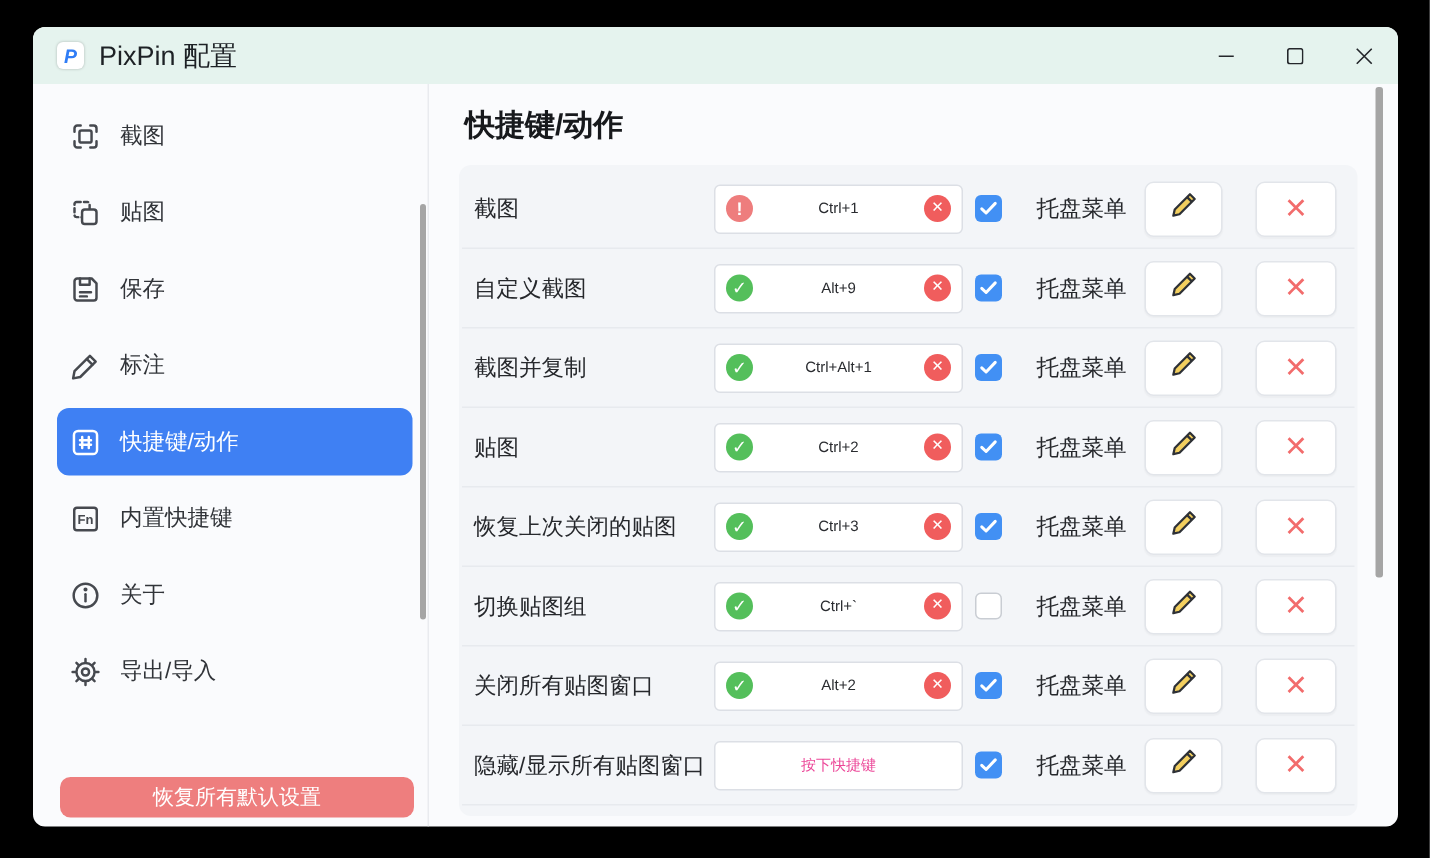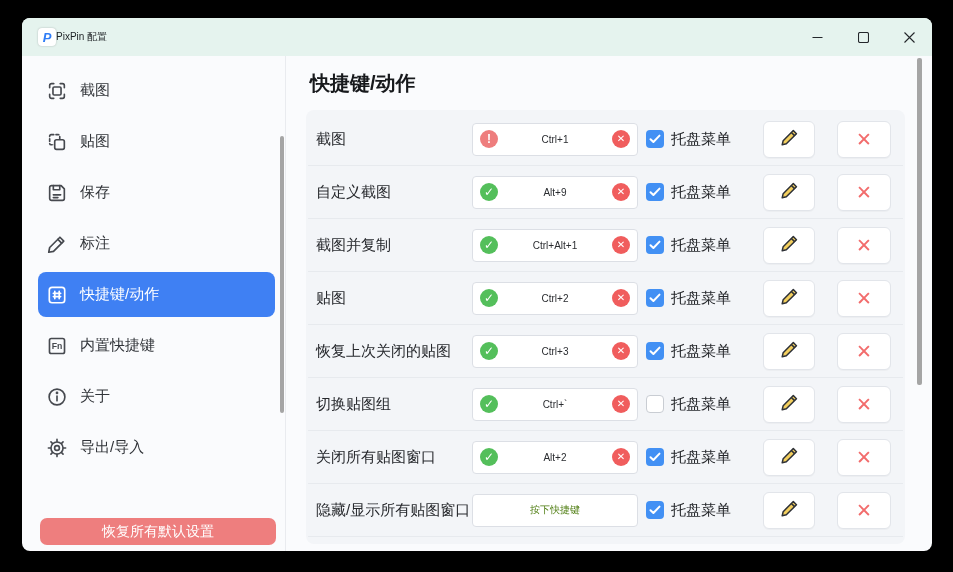--- a/index.html
+++ b/index.html
@@ -4,21 +4,21 @@
 <style>
   html,body{margin:0;padding:0;background:#000;width:953px;height:572px;overflow:hidden;
     font-family:"Liberation Sans","DejaVu Sans",sans-serif;-webkit-font-smoothing:antialiased;}
   .window{position:absolute;left:22px;top:18px;width:910px;height:533px;border-radius:8px;
     background:#fafbfd;overflow:hidden;box-shadow:0 0 0 1px rgba(0,0,0,.35),0 10px 30px rgba(0,0,0,.6);}
   
   .titlebar{height:38px;background:#e5f3ee;display:flex;align-items:center;padding-left:16px;}
   .app-logo{width:18px;height:18px;background:#fff;border-radius:4px;box-shadow:0 0 2px rgba(0,0,0,.25);
     display:flex;align-items:center;justify-content:center;font-weight:bold;font-style:italic;
     color:#2f7df6;font-size:13px;}
-  .win-title{font-size:10px;color:#1d2125;}
+  .win-title{margin-left:10px;font-size:18px;color:#1d2125;}
   .win-controls{margin-left:auto;display:flex;height:100%;}
   .win-btn{width:46px;height:100%;display:flex;align-items:center;justify-content:center;color:#24272b;}
   .win-btn svg{display:block;}
   
   .wbody{position:absolute;left:0;top:38px;right:0;bottom:0;border-radius:13px;}
   
   .sidebar{position:absolute;left:0;top:0;bottom:0;width:263px;border-right:1px solid #e9ebef;}
   .side-items{padding-top:12px;}
   .side-item{height:45px;margin:0 10px 6px 16px;border-radius:8px;display:flex;align-items:center;
     padding-left:8px;gap:12px;font-size:15px;color:#313439;cursor:default;}
@@ -37,22 +37,22 @@
     border-bottom:1px solid #e7eaee;}
   .hk-label{flex:1;font-size:15px;color:#26282c;white-space:nowrap;}
   .hk-input{width:166px;height:33px;box-sizing:border-box;background:#fff;border:1px solid #dcdfe5;
     border-radius:4px;display:flex;align-items:center;padding:0 7px;margin-right:8px;flex:0 0 166px;}
   .dot{width:18px;height:18px;border-radius:50%;display:flex;align-items:center;justify-content:center;
     color:#fff;font-size:12px;font-weight:bold;flex:0 0 18px;line-height:1;}
   .dot.ok{background:#54bf5b;}
   .dot.warn{background:#ee7d7d;}
   .dot.clear{background:#f05d5d;font-size:10px;}
   .hk-key{flex:1;text-align:center;font-size:10px;color:#2a2c30;}
-  .hk-key.placeholder{color:#4d7c0f;}
-  .tray{display:flex;align-items:center;gap:7px;margin-right:32px;flex:0 0 auto;}
+  .hk-key.placeholder{color:#ec4899;}
+  .tray{display:flex;align-items:center;gap:23px;margin-right:12px;flex:0 0 auto;}
   .cbx{width:18px;height:18px;border-radius:4px;box-sizing:border-box;display:flex;
     align-items:center;justify-content:center;}
   .cbx.checked{background:#4290f4;}
   .cbx.unchecked{background:#fff;border:1px solid #c9cdd3;}
   .tray-label{font-size:15px;color:#26282c;}
   .sq-btn{height:35px;background:#fff;border:1px solid #e2e5ea;border-radius:6px;display:flex;
     align-items:center;justify-content:center;box-shadow:0 1px 1px rgba(0,0,0,.03);}
   .edit-btn{width:50px;margin-right:22px;}
   .del-btn{width:52px;color:#f26c6c;font-size:19px;line-height:1;}
   

